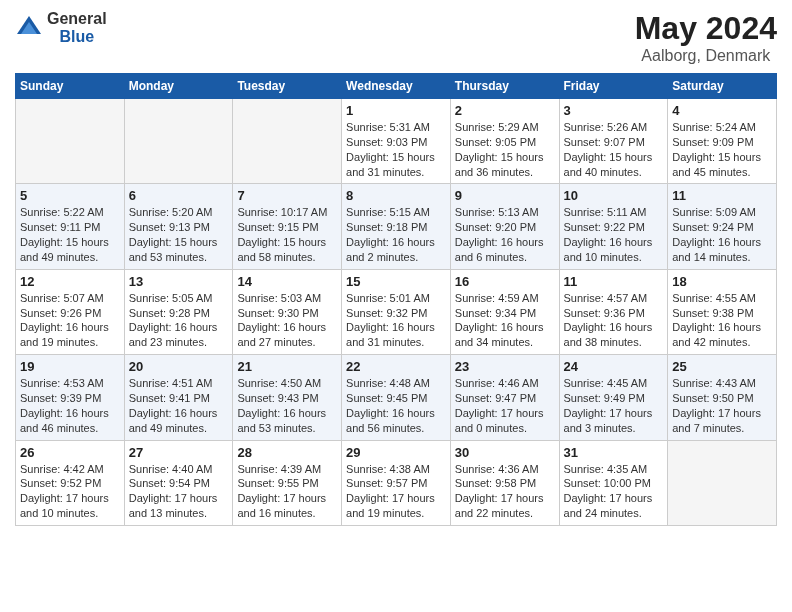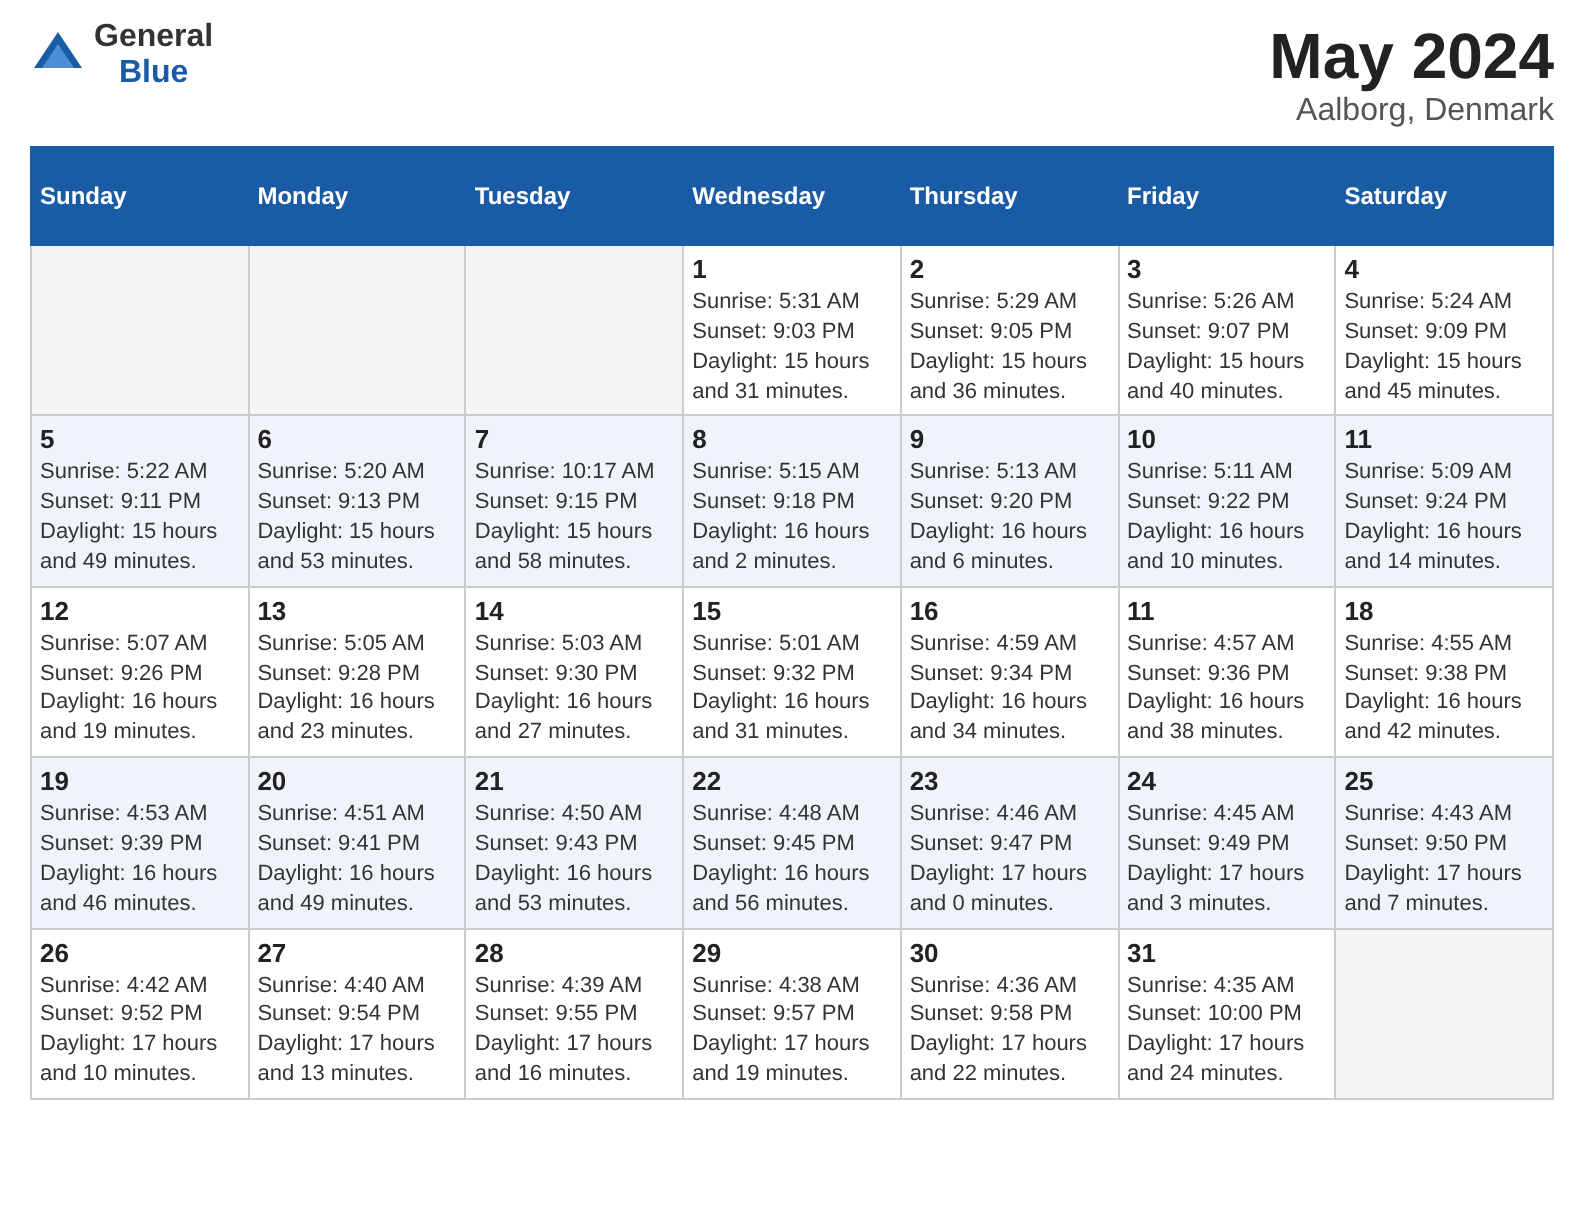--- a/index.html
+++ b/index.html
@@ -53,37 +53,38 @@
       margin-left: 36px;
     }
     .cal-title {
       font-size: 32px;
       font-weight: bold;
       color: #222;
     }
     .cal-subtitle {
       font-size: 16px;
       color: #555;
+      text-align: center;
     }
     .calendar {
       flex: 1;
       display: flex;
       flex-direction: column;
     }
     table {
       width: 100%;
       border-collapse: collapse;
       table-layout: fixed;
     }
     .header-row th {
       background: #1a5ba6;
       color: #fff;
       font-size: 12px;
       font-weight: bold;
-      padding: 17px 4px;
+      padding: 5px 4px;
       text-align: left;
       border: 1px solid #1a5ba6;
     }
     .day-cell {
       border: 1px solid #ccc;
       vertical-align: top;
       padding: 4px 4px 4px 4px;
       height: 82px;
       background: #fff;
     }

